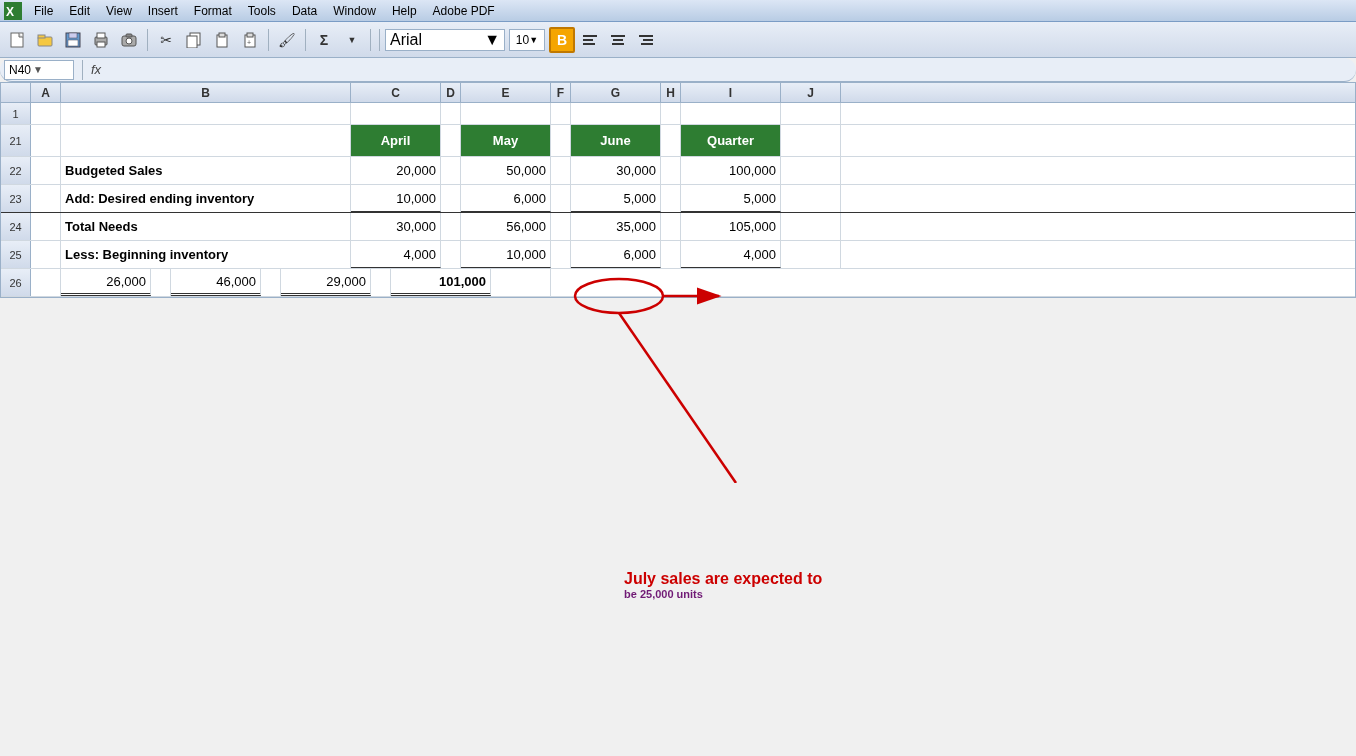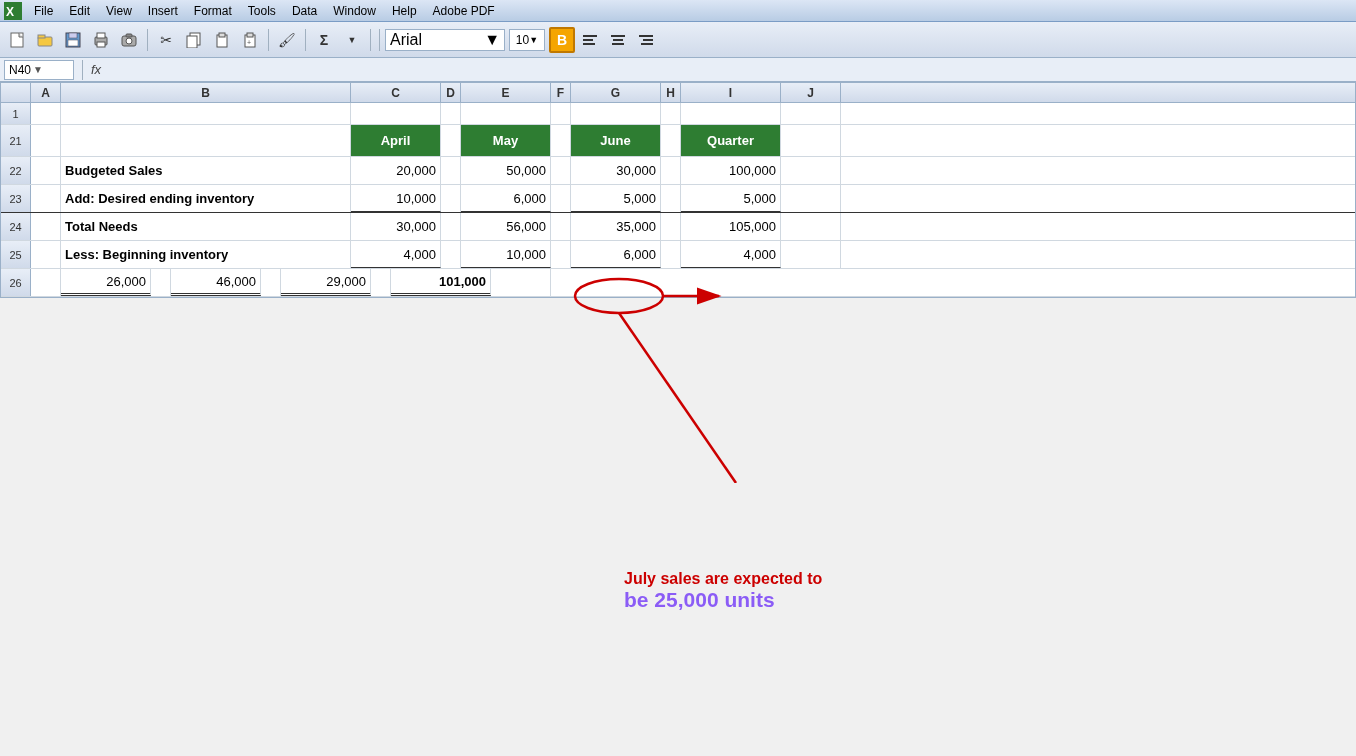--- a/index.html
+++ b/index.html
@@ -112,20 +112,21 @@
 
     
     .formula-bar {
       background: #e8eef7;
       height: 24px;
       display: flex;
       align-items: center;
       border-bottom: 1px solid #9ab0c8;
       padding: 0 4px;
       gap: 4px;
+      border-radius: 12px;
     }
     .cell-ref-box {
       width: 70px;
       height: 20px;
       border: 1px solid #9ab0c8;
       background: white;
       display: flex;
       align-items: center;
       padding: 0 4px;
       font-size: 12px;
@@ -483,14 +484,14 @@
       </marker>
     </defs>
     <line x1="662" y1="213" x2="718" y2="213" stroke="#cc0000" stroke-width="2.5" marker-end="url(#arrowhead)"></line>
 
     <line x1="618" y1="230" x2="735" y2="400" stroke="#cc0000" stroke-width="2.5"></line>
   </svg>
 </div>
 
 <div style="position:absolute; left:624px; top:570px;">
   <div style="font-size:16px; font-weight:bold; color:#cc0000;">July sales are expected to</div>
-  <div style="font-size:21px; font-weight:bold; color:#8b5cf6;">be 25,000 units</div>
+  <div style="font-size:11px; font-weight:bold; color:#701a75;">be 25,000 units</div>
 </div>
 
 </body></html>

